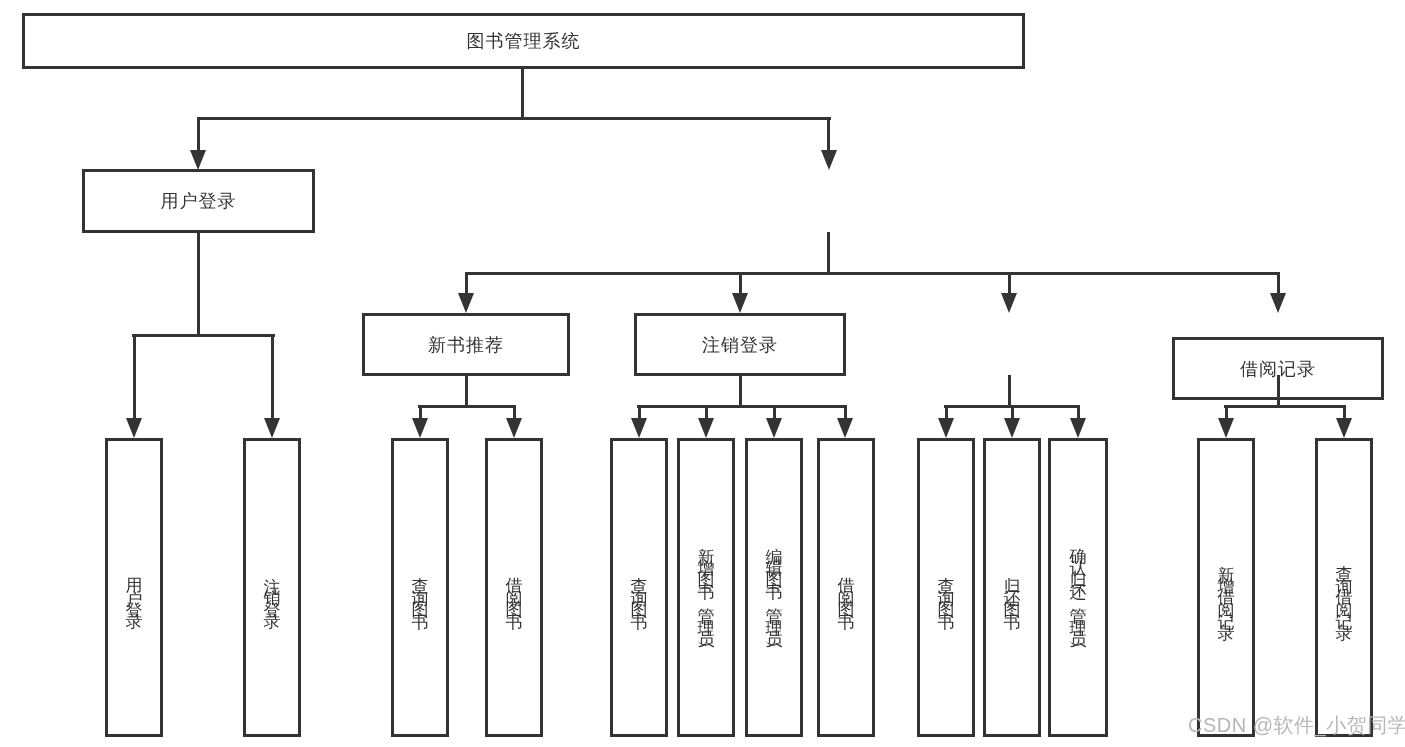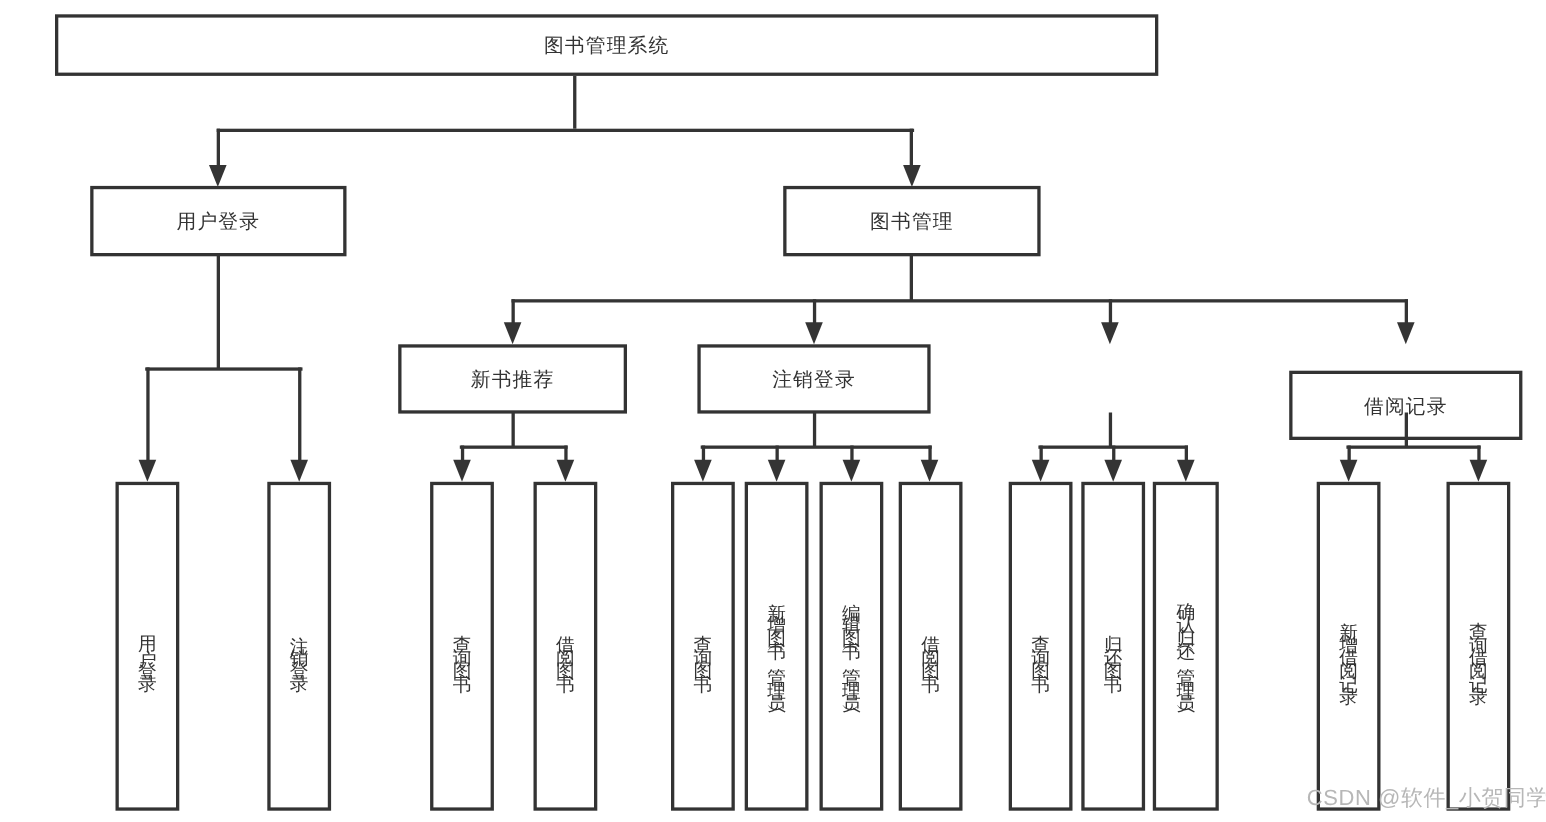--- a/index.html
+++ b/index.html
@@ -28,36 +28,33 @@
   .watermark{
     position:absolute;left:1188px;top:712px;font-size:20px;color:#b7b7b7;
     white-space:nowrap;letter-spacing:0.5px;
   }
 </style>
 </head>
 <body>
 
 <div id="canvas">
 
-  <div class="box" style="left:22px;top:13px;width:1003px;height:56px;margin-left:28px;">
+  <div class="box" style="left:22px;top:13px;width:1003px;height:56px;">
     <span class="h-label">图书管理系统</span>
   </div>
 
   <div class="vline" style="left:521px;top:69px;height:48px;"></div>
   <div class="hline" style="left:197px;top:117px;width:634px;"></div>
   <div class="ashaft" style="left:197px;top:117px;height:35px;"></div>
   <div class="ahead" style="left:190px;top:150px;"></div>
   <div class="ashaft" style="left:827px;top:117px;height:35px;"></div>
   <div class="ahead" style="left:821px;top:150px;"></div>
 
   <div class="box" style="left:82px;top:169px;width:233px;height:64px;">
     <span class="h-label">用户登录</span>
-  </div>
-  <div class="box" style="left:712px;top:169px;width:234px;height:64px;">
-    <span class="h-label">图书管理</span>
   </div>
 
   <div class="vline" style="left:197px;top:232px;height:104px;"></div>
   <div class="hline" style="left:132px;top:334px;width:143px;"></div>
   <div class="ashaft" style="left:133px;top:334px;height:86px;"></div>
   <div class="ahead" style="left:126px;top:418px;"></div>
   <div class="ashaft" style="left:271px;top:334px;height:86px;"></div>
   <div class="ahead" style="left:264px;top:418px;"></div>
 
   <div class="vline" style="left:827px;top:232px;height:42px;"></div>

